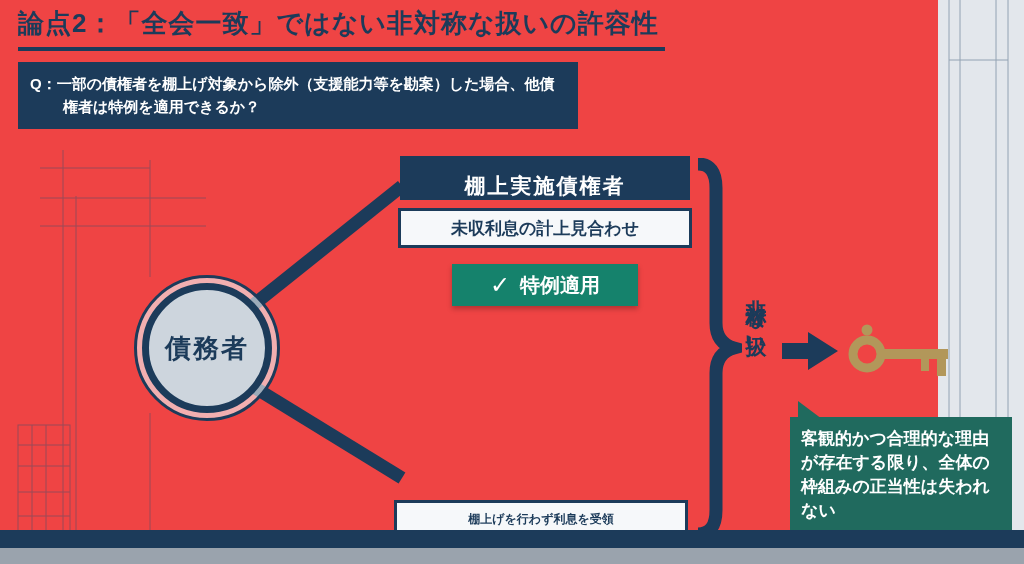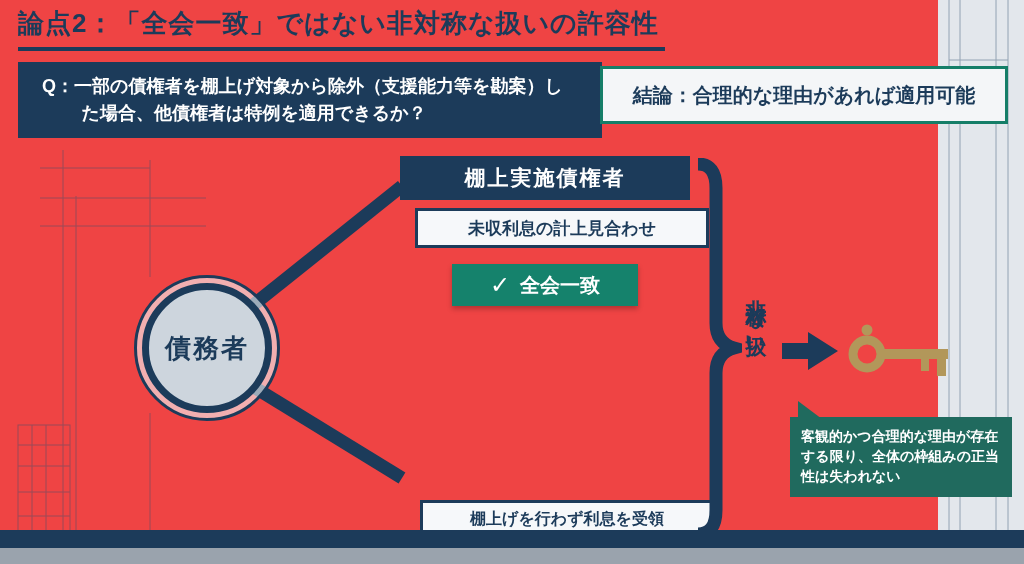--- a/index.html
+++ b/index.html
@@ -4,21 +4,21 @@
 <style>
   html,body{margin:0;padding:0;background:#9aa3ad;}
   body{font-family:"Liberation Sans","DejaVu Sans",sans-serif;}
   .stage{position:relative;width:1024px;height:548px;background:#ef4444;overflow:hidden;}
   .layer{position:absolute;inset:0;pointer-events:none;}
 
   .title{position:absolute;left:18px;top:6px;font-size:26px;font-weight:bold;color:#1c3b5a;
          border-bottom:4px solid #1c3b5a;padding:0 6px 6px 0;letter-spacing:1px;white-space:nowrap;}
 
   .qbox{position:absolute;left:18px;top:62px;width:536px;background:#1c3b5a;color:#ffffff;
-        font-size:18px;font-weight:bold;padding:11px 24px;line-height:1.5;}
+        font-size:15px;font-weight:bold;padding:11px 12px;line-height:1.5;}
   .qtext{display:block;padding-left:2.2em;text-indent:-2.2em;}
 
   .conclusion{position:absolute;left:600px;top:66px;width:402px;height:52px;background:#f4f6f8;
               border:3px solid #157e68;display:flex;align-items:center;justify-content:center;
               color:#1c3b5a;font-size:20px;font-weight:bold;}
 
   .circle-outer{position:absolute;left:134px;top:275px;width:140px;height:140px;border:3px solid #1c3b5a;
                 border-radius:50%;display:flex;align-items:center;justify-content:center;background:rgba(244,246,248,.6);}
   .circle-inner{width:116px;height:116px;border:7px solid #1c3b5a;border-radius:50%;background:#cdd5dd;
                 display:flex;align-items:center;justify-content:center;}
@@ -32,21 +32,21 @@
          font-size:20px;font-weight:bold;display:flex;align-items:center;justify-content:center;gap:10px;
          box-shadow:0 3px 5px rgba(0,0,0,.25);}
   .check{font-size:24px;line-height:1;}
   .gold-box{position:absolute;left:393px;top:383px;width:290px;background:#f6f8fa;border:3px solid #b2975a;
             color:#1c3b5a;font-weight:bold;font-size:16.5px;text-align:center;padding:7px 4px;line-height:1.4;}
 
   .brace-label{position:absolute;left:742px;top:283px;writing-mode:vertical-rl;text-orientation:upright;
                font-size:21px;font-weight:bold;color:#1c3b5a;letter-spacing:3px;}
 
   .callout{position:absolute;left:790px;top:417px;width:200px;background:#206a5e;color:#fff;
-           font-size:14px;font-weight:bold;padding:10px 11px;line-height:1.42;}
+           font-size:17px;font-weight:bold;padding:10px 11px;line-height:1.42;}
   .callout::before{content:"";position:absolute;top:-16px;left:8px;width:0;height:0;
                    border-bottom:18px solid #206a5e;border-right:24px solid transparent;}
 
   .bottom-bar{position:absolute;left:0;bottom:0;width:100%;height:18px;background:#1c3b5a;}
 </style>
 </head>
 <body>
 
 <div class="stage">
 
@@ -81,42 +81,39 @@
       <line x1="252" y1="386" x2="402" y2="478"></line>
     </g>
   </svg>
 
   <div class="title">論点2：「全会一致」ではない非対称な扱いの許容性</div>
 
   <div class="qbox">
     <span class="qtext">Q：一部の債権者を棚上げ対象から除外（支援能力等を勘案）した場合、他債権者は特例を適用できるか？</span>
   </div>
 
-  <div class="conclusion">
-    <span>結論：合理的な理由があれば適用可能</span>
-  </div>
 
   <div class="circle-outer">
     <div class="circle-inner">
       <span class="debtor">債務者</span>
     </div>
   </div>
 
-  <div class="navy-box" style="left:400px;top:156px;width:290px;height:44px;">
+  <div class="navy-box" style="left:400px;top:156px;width:290px;height:44px;align-items:flex-end;">
     <span>棚上実施債権者</span>
   </div>
-  <div class="white-box" style="left:398px;top:208px;width:288px;height:34px;margin-left:17px;">
+  <div class="white-box" style="left:398px;top:208px;width:288px;height:34px;">
     <span>未収利息の計上見合わせ</span>
   </div>
   <div class="badge">
     <span class="check">✓</span>
-    <span>全会一致</span>
+    <span>特例適用</span>
   </div>
 
-  <div class="white-box" style="left:420px;top:500px;width:288px;height:32px;font-size:16px;">
+  <div class="white-box" style="left:394px;top:500px;width:288px;height:32px;font-size:12px;">
     <span>棚上げを行わず利息を受領</span>
   </div>
 
   <svg style="position:absolute;left:690px;top:158px;" width="52" height="382" viewBox="0 0 52 382">
     <path d="M 8 6 Q 26 6 26 30 L 26 165 Q 26 185 44 190 Q 26 195 26 215 L 26 352 Q 26 376 8 376" stroke="#1c3b5a" stroke-width="13" fill="none"></path>
   </svg>
 
   <div class="brace-label">非対称な扱い</div>
 
   <svg style="position:absolute;left:782px;top:328px;" width="58" height="46" viewBox="0 0 58 46">

